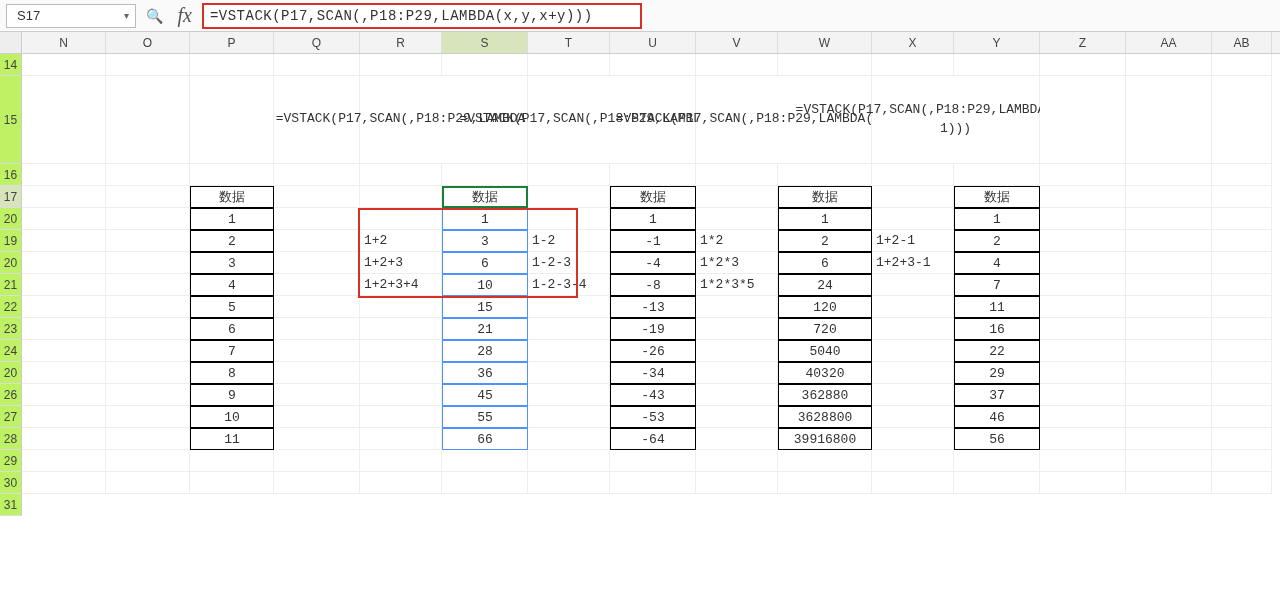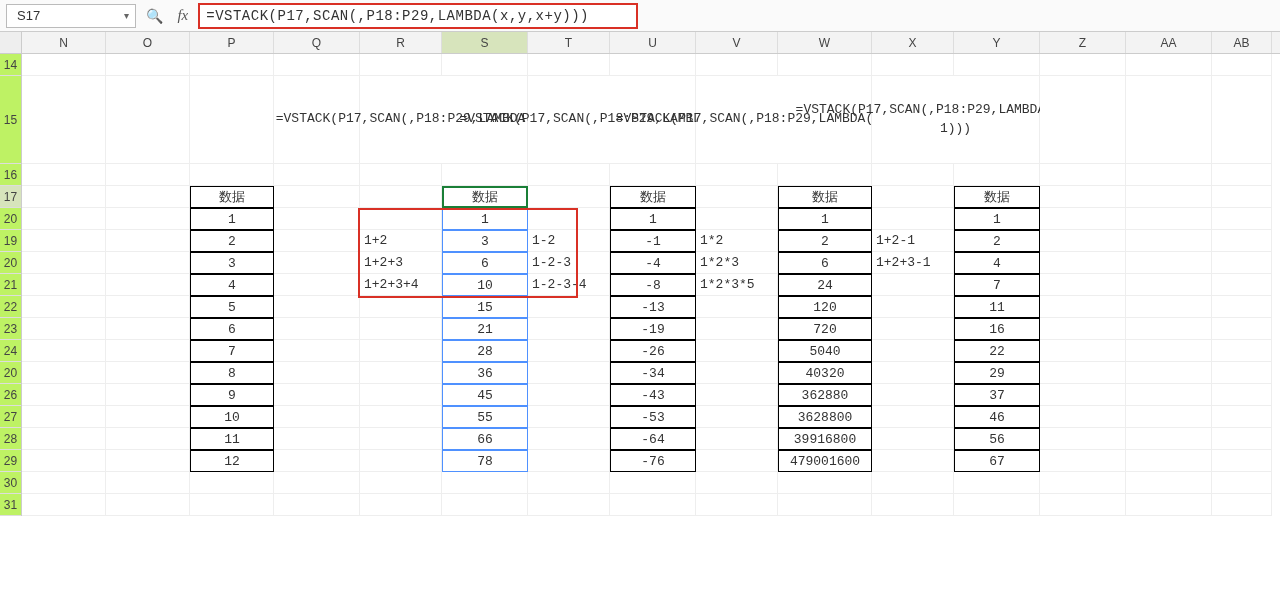--- a/index.html
+++ b/index.html
@@ -30,21 +30,21 @@
     border: 1px solid #bbb;
     background: #fff;
     display: flex;
     align-items: center;
     justify-content: space-between;
     padding: 0 6px 0 10px;
     font-size: 13px;
     gap: 12px;
   }
   .namebox .chev { color: #666; font-size: 10px; }
-  .fxicon { font-family: "Times New Roman", serif; font-style: italic; font-size: 15px; color: #555; padding: 0 4px;}
+  .fxicon { font-family: "Times New Roman", serif; font-style: italic; font-size: 20px; color: #555; padding: 0 4px;}
   .searchicon { font-size: 14px; color: #666; padding: 0 4px;}
   .formula-input {
     flex: 0 0 440px;
     height: 26px;
     border: 2px solid #d93025;
     background: #fff;
     padding: 0 6px;
     font-family: Consolas, "Courier New", monospace;
     font-size: 14px;
     display: flex;
@@ -449,37 +449,20 @@
             <div class="cell wP boxed">11</div>
             <div class="cell wQ"></div>
             <div class="cell wR left"></div>
             <div class="cell wS boxed spillrange">66</div>
             <div class="cell wT left"></div>
             <div class="cell wU boxed">-64</div>
             <div class="cell wV left"></div>
             <div class="cell wW boxed">39916800</div>
             <div class="cell wX left"></div>
             <div class="cell wY boxed">56</div>
-            <div class="cell wZ"></div>
-            <div class="cell wAA"></div>
-            <div class="cell wAB"></div>
-          </div>
-          <div class="row">
-            <div class="cell wN"></div>
-            <div class="cell wO"></div>
-            <div class="cell wP boxed">12</div>
-            <div class="cell wQ"></div>
-            <div class="cell wR left"></div>
-            <div class="cell wS boxed spillrange">78</div>
-            <div class="cell wT left"></div>
-            <div class="cell wU boxed">-76</div>
-            <div class="cell wV left"></div>
-            <div class="cell wW boxed">479001600</div>
-            <div class="cell wX left"></div>
-            <div class="cell wY boxed">67</div>
             <div class="cell wZ"></div>
             <div class="cell wAA"></div>
             <div class="cell wAB"></div>
           </div>
         </div>
 
       <div class="row">
         <div class="cell wN"></div>
           <div class="cell wO"></div>
           <div class="cell wP"></div>

